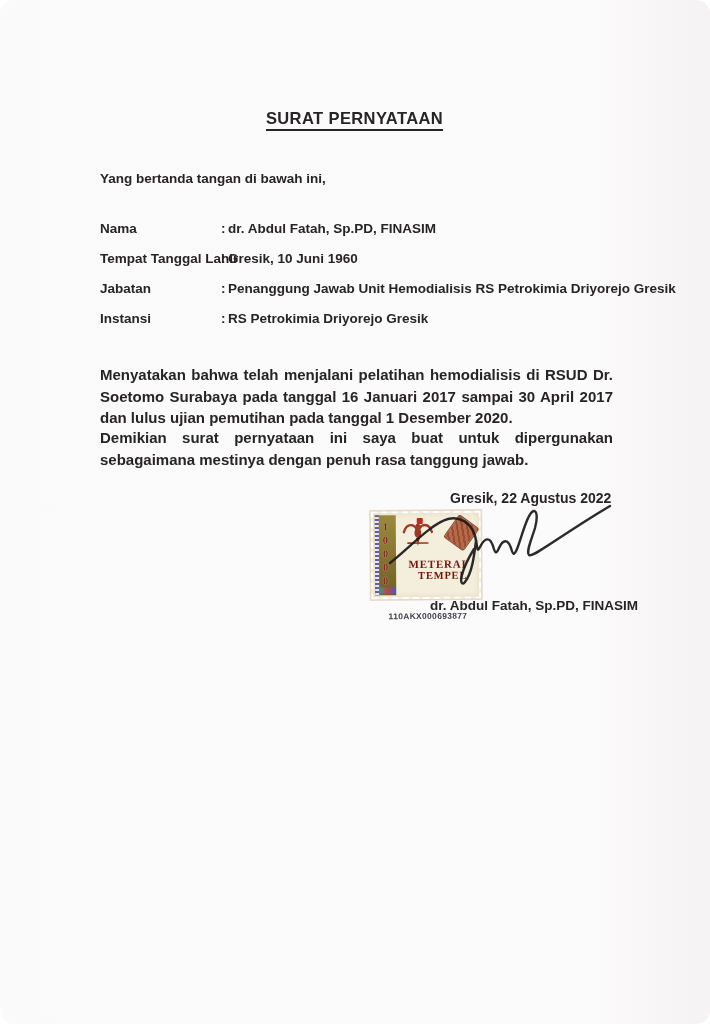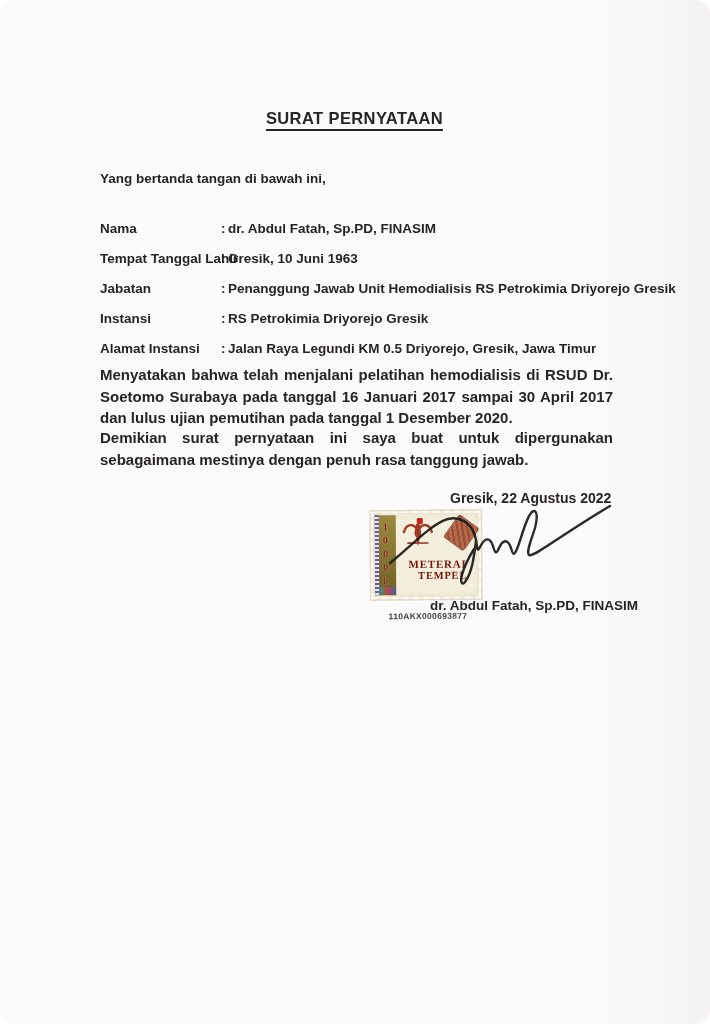--- a/index.html
+++ b/index.html
@@ -58,30 +58,27 @@
   <div class="abs title-wrap">
     <span class="title-text">SURAT PERNYATAAN</span>
   </div>
 
   <div class="abs opening">Yang bertanda tangan di bawah ini,</div>
 
   <div class="abs field-row" style="top:221px">
     <span class="field-label">Nama</span><span class="field-colon">:</span><span class="field-value">dr. Abdul Fatah, Sp.PD, FINASIM</span>
   </div>
   <div class="abs field-row" style="top:251px">
-    <span class="field-label">Tempat Tanggal Lahir</span><span class="field-colon">:</span><span class="field-value">Gresik, 10 Juni 1963</span>
+    <span class="field-label">Tempat Tanggal Lahir</span><span class="field-colon">:</span><span class="field-value">Gresik, 10 Juni 1960</span>
   </div>
   <div class="abs field-row" style="top:281px">
     <span class="field-label">Jabatan</span><span class="field-colon">:</span><span class="field-value">Penanggung Jawab Unit Hemodialisis RS Petrokimia Driyorejo Gresik</span>
   </div>
   <div class="abs field-row" style="top:311px">
     <span class="field-label">Instansi</span><span class="field-colon">:</span><span class="field-value">RS Petrokimia Driyorejo Gresik</span>
-  </div>
-  <div class="abs field-row" style="top:341px">
-    <span class="field-label">Alamat Instansi</span><span class="field-colon">:</span><span class="field-value">Jalan Raya Legundi KM 0.5 Driyorejo, Gresik, Jawa Timur</span>
   </div>
 
   <div class="abs para" style="top:364px">Menyatakan bahwa telah menjalani pelatihan hemodialisis di RSUD Dr. Soetomo Surabaya pada tanggal 16 Januari 2017 sampai 30 April 2017 dan lulus ujian pemutihan pada tanggal 1 Desember 2020.</div>
   <div class="abs para" style="top:427px">Demikian surat pernyataan ini saya buat untuk dipergunakan sebagaimana mestinya dengan penuh rasa tanggung jawab.</div>
 
   <div class="abs date-line">Gresik, 22 Agustus 2022</div>
 
   <div class="abs stamp">
     <div class="band">
       <div class="band-edge"></div>

